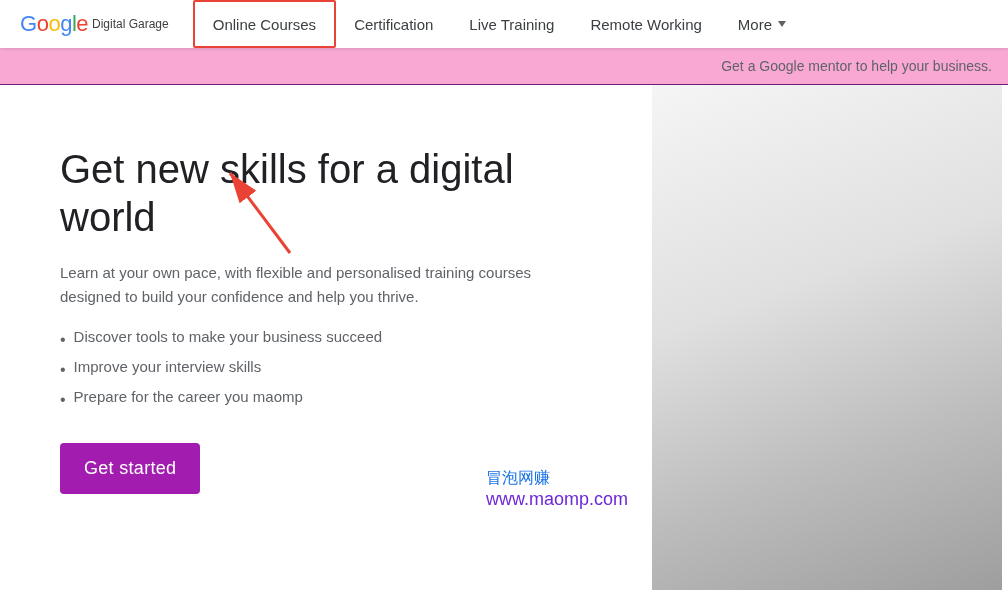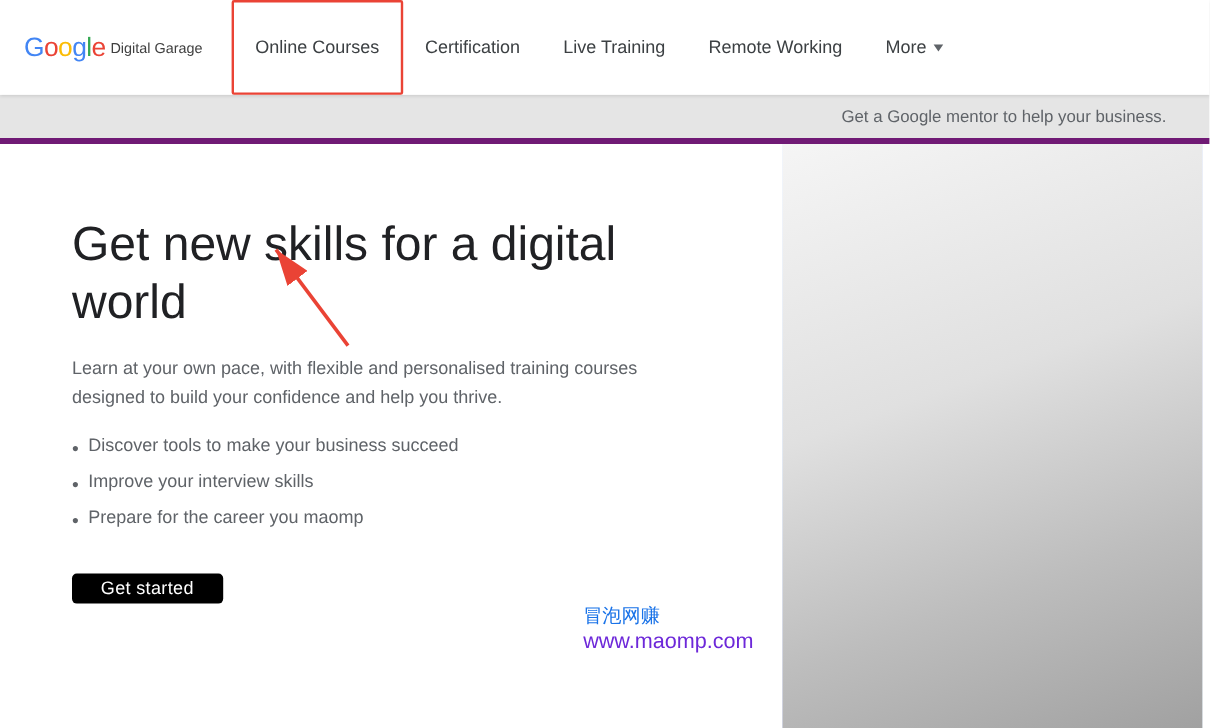--- a/index.html
+++ b/index.html
@@ -2,21 +2,21 @@
 <html><head>
   <meta charset="utf-8">
   <style>
     * { margin: 0; padding: 0; box-sizing: border-box; }
     body { font-family: 'Google Sans', Arial, sans-serif; width: 1008px; height: 607px; overflow: hidden; background: #fff; }
 
     
     .header {
       display: flex;
       align-items: center;
-      height: 79px;
+      height: 48px;
       padding: 0 20px;
       background: #fff;
       box-shadow: 0 1px 3px rgba(0,0,0,0.12);
       position: relative;
       z-index: 10;
     }
     .logo {
       display: flex;
       align-items: center;
       margin-right: 24px;
@@ -61,26 +61,26 @@
     }
 
     .more-item {
       display: flex;
       align-items: center;
       gap: 4px;
     }
 
     
     .banner {
-      background: #e5e5e5;
-      padding: 10px 36px;
+      background: #f9a8d4;
+      padding: 10px 16px;
       text-align: right;
       font-size: 14px;
       color: #5f6368;
-      border-bottom: 5px solid #701a75;
+      border-bottom: 1px solid #701a75;
     }
 
     
     .main {
       display: flex;
       height: calc(607px - 64px - 38px);
       position: relative;
       background: #fff;
       gap: 32px;
     }
@@ -120,26 +120,26 @@
       gap: 8px;
     }
     .bullet-list li::before {
       content: '•';
       color: #5f6368;
       font-size: 16px;
       line-height: 1.5;
     }
 
     .get-started-btn {
-      background: #000000;
+      background: #a21caf;
       color: #fff;
       border: none;
       border-radius: 4px;
-      padding: 4px 24px;
-      font-size: 15px;
+      padding: 15px 24px;
+      font-size: 18px;
       font-weight: 500;
       cursor: pointer;
       letter-spacing: 0.3px;
     }
 
     
     .image-panel {
       width: 350px;
       background: linear-gradient(135deg, #e8f0fe 0%, #d2e3fc 30%, #c5cae9 60%, #b0bec5 100%);
       position: relative;

